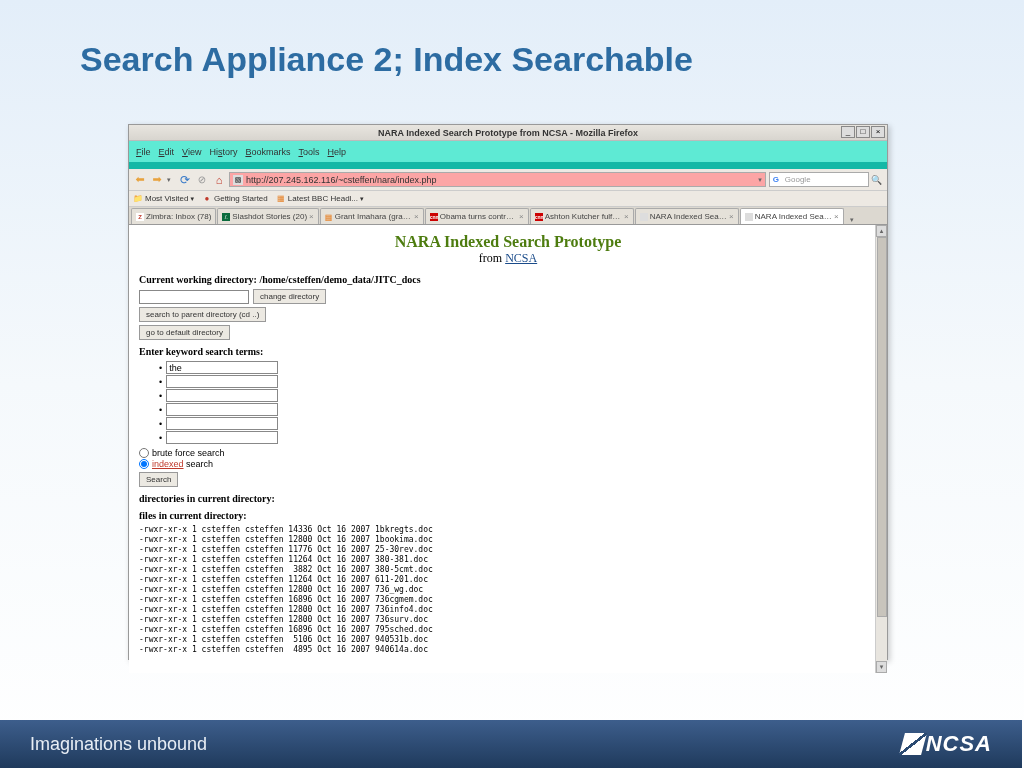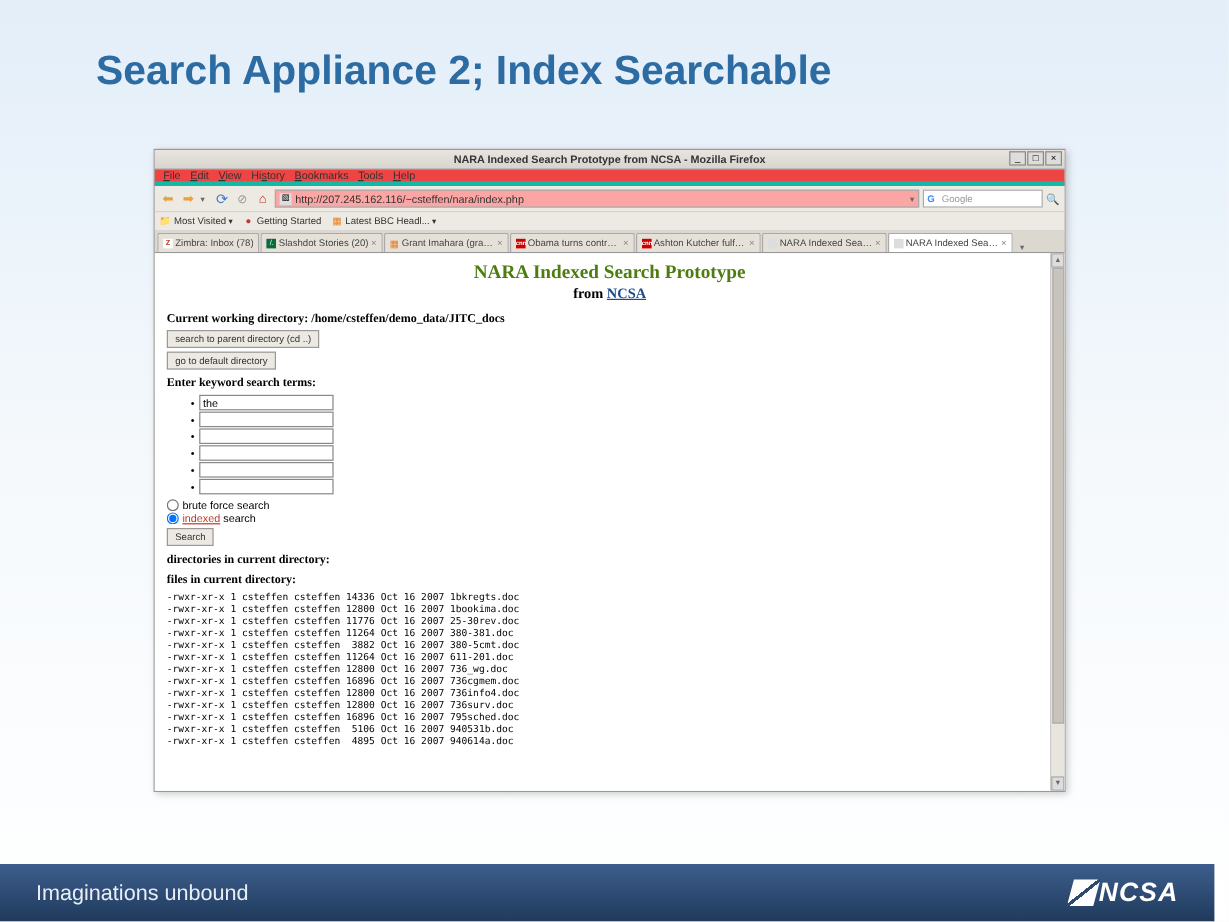--- a/index.html
+++ b/index.html
@@ -3,21 +3,21 @@
 <meta charset="utf-8">
 <style>
 *{box-sizing:border-box;margin:0;padding:0}
 body{width:1024px;height:768px;background:linear-gradient(to bottom,#e3eef9 0%,#f5f9fc 50%,#ffffff 100%);font-family:Arial,sans-serif;position:relative;overflow:hidden}
 .slide-title{position:absolute;top:40px;left:80px;font-size:34px;font-weight:bold;color:#2d6ca2}
 .browser-window{position:absolute;top:124px;left:128px;width:760px;height:536px;background:#f2f0ec;border:1px solid #999;box-shadow:2px 2px 6px rgba(0,0,0,0.2);font-size:9px}
 .titlebar{height:16px;background:linear-gradient(#e8e5df,#d8d5cf);display:flex;align-items:center;justify-content:center;position:relative;border-bottom:1px solid #bbb}
 .titlebar-text{font-size:9px;font-weight:bold;color:#333}
 .titlebar-buttons{position:absolute;right:2px;top:1px;display:flex;gap:1px}
 .tbtn{width:14px;height:12px;background:#ddd;border:1px solid #888;font-size:8px;line-height:10px;text-align:center;cursor:pointer}
-.menubar{height:14px;background:#ef4444;display:flex;align-items:center;padding:0 4px;gap:2px;border-bottom:4px solid #14b8a6}
+.menubar{height:28px;background:#5eead4;display:flex;align-items:center;padding:0 4px;gap:2px;border-bottom:7px solid #14b8a6}
 .menubar span{font-size:9px;color:#333;padding:0 3px;cursor:pointer}
 .menubar span u{text-decoration:underline}
 .toolbar{height:22px;background:#ede9e3;display:flex;align-items:center;padding:0 4px;gap:3px;border-bottom:1px solid #ccc}
 .nav-arrow{width:14px;height:14px;display:flex;align-items:center;justify-content:center;font-size:11px;cursor:pointer}
 .nav-arrow.back{color:#e8a23d}
 .nav-arrow.fwd{color:#e8a23d}
 .nav-drop{width:8px;font-size:7px;color:#666;cursor:pointer}
 .reload-icn{width:14px;height:14px;color:#3a7bc8;font-size:12px;cursor:pointer;display:flex;align-items:center;justify-content:center}
 .stop-icn{width:14px;height:14px;color:#999;font-size:10px;display:flex;align-items:center;justify-content:center}
 .home-icn{width:14px;height:14px;color:#c0392b;font-size:11px;cursor:pointer;display:flex;align-items:center;justify-content:center}
@@ -42,41 +42,41 @@
 .tab-icon.z{background:#fff;color:#c0392b;font-size:6px;line-height:8px;text-align:center;font-weight:bold}
 .tab-icon.s{background:#0a6b3d;color:#fff;font-size:6px;line-height:8px;text-align:center}
 .tab-icon.rss{color:#e67e22;font-size:8px}
 .tab-icon.cnn{background:#c00;color:#fff;font-size:5px;line-height:8px;text-align:center;font-weight:bold}
 .tab-icon.gen{background:#ddd}
 .tab-close{font-size:8px;color:#888;margin-left:auto;flex-shrink:0}
 .tab-drop{width:14px;font-size:7px;color:#666;text-align:center;cursor:pointer}
 .content{background:#fff;height:448px;overflow:auto;position:relative}
 .content-inner{padding:6px 10px}
 .page-title{text-align:center;font-family:Georgia,serif;font-size:16px;font-weight:bold;color:#4d7c0f;margin-top:2px}
-.page-subtitle{text-align:center;font-family:Georgia,serif;font-size:12px;font-weight:bold;color:#000;margin-bottom:8px}
+.page-subtitle{text-align:center;font-family:Georgia,serif;font-size:12px;font-weight:normal;color:#000;margin-bottom:8px}
 .page-subtitle a{color:#1a4b8a;text-decoration:underline}
 .section-label{font-family:Georgia,serif;font-size:10px;font-weight:bold;color:#000;margin:6px 0 4px}
 .dir-row{display:flex;gap:4px;align-items:center;margin:3px 0}
 .text-input{width:110px;height:14px;border:1px solid #888;background:#fff;font-size:9px;padding:0 2px}
 .btn{height:15px;background:#ece9e2;border:1px solid #999;font-size:8px;padding:0 6px;cursor:pointer;color:#333}
 .search-terms{margin:4px 0 4px 20px}
 .search-terms li{display:flex;align-items:center;gap:4px;margin:1px 0}
 .bullet{font-size:9px}
 .term-input{width:112px;height:13px;border:1px solid #888;background:#fff;font-size:9px;padding:0 2px}
 .found-line{font-family:Georgia,serif;font-size:10px;font-weight:bold;margin:6px 0 3px}
 .found-green{color:#2e8b2e}
 .radio-row{display:flex;align-items:center;gap:3px;font-size:9px;margin:1px 0}
 .radio-row input{width:10px;height:10px}
 .indexed-red{color:#c0392b;text-decoration:underline}
 .file-list{font-family:monospace;font-size:8px;color:#000;line-height:1.25;white-space:pre;margin-top:2px}
 .scrollbar{position:absolute;right:0;top:0;width:12px;height:100%;background:#e8e5df;border-left:1px solid #ccc}
 .scroll-btn{height:12px;background:#ddd;border:1px solid #aaa;font-size:7px;text-align:center;line-height:10px;color:#666;cursor:pointer}
 .scroll-thumb{position:absolute;top:12px;width:10px;left:1px;height:380px;background:#c8c4bc;border:1px solid #aaa;cursor:pointer}
 .scroll-btn.down{position:absolute;bottom:0;width:100%}
-.footer-bar{position:absolute;bottom:0;left:0;right:12px;height:48px;background:linear-gradient(to bottom,#3d5e8c 0%,#1f3a5c 100%);display:flex;align-items:center;justify-content:space-between;padding:0 30px}
+.footer-bar{position:absolute;bottom:0;left:0;right:2px;height:48px;background:linear-gradient(to bottom,#3d5e8c 0%,#1f3a5c 100%);display:flex;align-items:center;justify-content:space-between;padding:0 30px}
 .footer-text{color:#e8eef5;font-size:18px;font-weight:300}
 .ncsa-logo{display:flex;align-items:center;gap:2px;color:#fff;font-size:22px;font-weight:bold;font-style:italic;letter-spacing:1px}
 .ncsa-mark{width:22px;height:22px;position:relative}
 .ncsa-mark::before{content:'';position:absolute;inset:0;background:linear-gradient(135deg,#fff 0%,#fff 45%,#2a4a72 45%,#2a4a72 55%,#fff 55%);transform:skewX(-15deg)}
 </style>
 </head>
 <body>
 
 <div class="slide-title">Search Appliance 2; Index Searchable</div>
 
@@ -175,20 +175,24 @@
     </div>
 
   <div class="content">
     <div class="content-inner">
       <div class="page-title">NARA Indexed Search Prototype</div>
       <div class="page-subtitle">
         <span>from </span><a>NCSA</a>
       </div>
 
       <div class="section-label">Current working directory: /home/csteffen/demo_data/JITC_docs</div>
+      <div class="dir-row">
+        <input class="text-input" style="">
+        <button class="btn">change directory</button>
+      </div>
       <div class="dir-row">
           <button class="btn">search to parent directory (cd ..)</button>
         </div>
       <div class="dir-row">
           <button class="btn">go to default directory</button>
         </div>
 
       <div class="section-label">Enter keyword search terms:</div>
       <ul class="search-terms" id="terms-list">
           <li>

